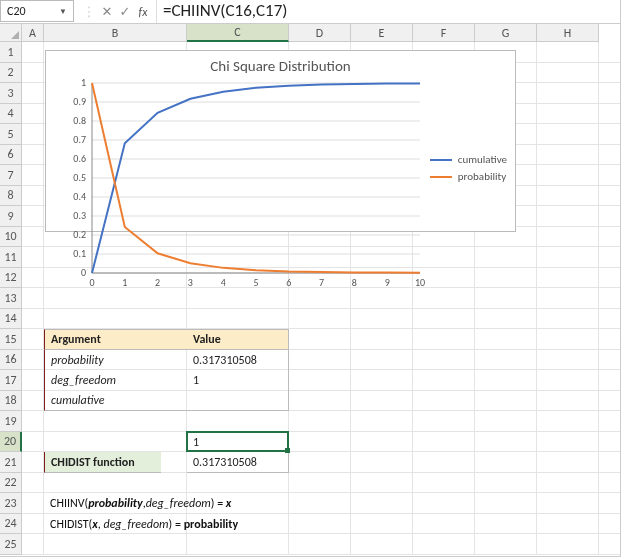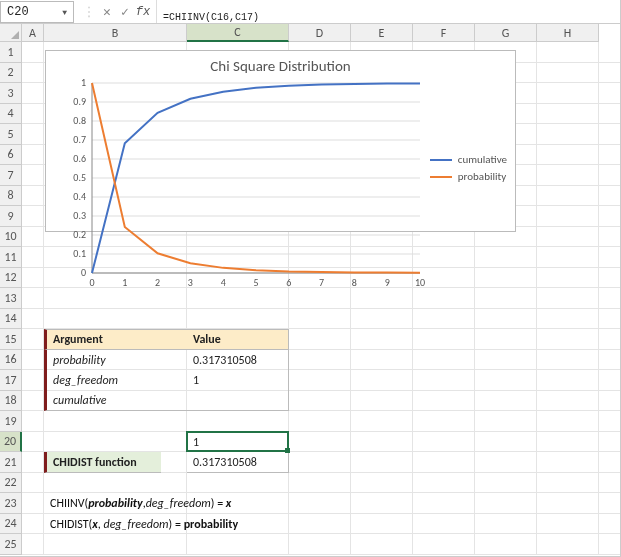--- a/index.html
+++ b/index.html
@@ -1,26 +1,26 @@
 <!DOCTYPE html>
 <html><head>
 <meta charset="utf-8">
 <style>
   * { box-sizing: border-box; }
   html, body { margin:0; padding:0; font-family: Calibri, Arial, sans-serif; font-size:12px; color:#222; background:#fff; }
   .app { width:621px; height:557px; position:relative; background:#fff; overflow:hidden; border-right:1px solid #ccc; border-bottom:1px solid #ccc;}
   
-  .fbar { height:24px; border-bottom:1px solid #ccc; display:flex; align-items:flex-end; background:#fff;font-family:Liberation Mono, monospace; }
+  .fbar { height:24px; border-bottom:1px solid #ccc; display:flex; align-items:flex-start; background:#fff; }
   .namebox { width:74px; height:22px; border:1px solid #bbb; margin:0 2px 0 0; display:flex; align-items:center; padding:0 6px 0 6px; font-size:12px; justify-content:space-between; background:#fff;}
   .namebox .dd { font-size:8px; color:#555; }
   .fb-icons { display:flex; align-items:center; gap:0; padding:0 4px; border-right:1px solid #ddd; height:100%;}
   .fb-icons span { width:18px; text-align:center; color:#888; font-size:13px; }
   .fb-icons .sep { color:#ccc; }
   .fb-icons .fx { font-style:italic; color:#555; font-size:12px;}
-  .fb-input { flex:1; padding:0 6px; font-size:10px; }
+  .fb-input { flex:1; padding:0 6px; font-size:17px; }
   
   .grid { position:relative; }
   .corner { position:absolute; left:0; top:0; width:22px; height:18px; border-right:1px solid #ccc; border-bottom:1px solid #ccc; background:#f0f0f0;}
   .corner::after{content:""; position:absolute; right:2px; bottom:2px; width:0;height:0;border-left:8px solid transparent; border-bottom:8px solid #b0b0b0;}
   .colheads { position:absolute; left:22px; top:0; height:18px; display:flex; }
   .colhead { border-right:1px solid #ccc; border-bottom:1px solid #ccc; background:#f0f0f0; display:flex; align-items:center; justify-content:center; color:#555; font-size:12px; }
   .colhead.sel { background:#d7e2c9; border-bottom:2px solid #217346;}
   .rowheads { position:absolute; left:0; top:18px; width:22px; }
   .rowhead { height:20.5px; border-right:1px solid #ccc; border-bottom:1px solid #ccc; background:#f0f0f0; display:flex; align-items:center; justify-content:center; color:#555; font-size:12px; }
   .rowhead.sel { background:#d7e2c9; border-right:2px solid #217346;}
@@ -30,21 +30,21 @@
   .chart { position:absolute; background:#fff; border:1px solid #bbb; }
   .chart-title { text-align:center; font-size:15px; color:#555; padding:6px 0 2px 0;}
   .legend { position:absolute; font-size:11px; color:#555; }
   .legend .row { display:flex; align-items:center; gap:6px; margin:4px 0;}
   .legend .swatch { width:22px; height:0; border-top:2px solid; }
   
   .cellbox { position:absolute; display:flex; align-items:center; padding:0 6px; font-size:12px; }
   .hdr { background:#fdecc8; font-weight:bold; }
   .grn { background:#e4efdb; font-weight:bold; }
   .ital { font-style:italic; }
-  .bord-l { border-left:3px solid #7f1d1d; }
+  .bord-l { border-left:1px solid #7f1d1d; }
   .bord-r { border-right:1px solid #bbb;text-align:center; }
   .bord-t { border-top:1px solid #bbb; }
   .bord-b { border-bottom:1px solid #bbb; }
   .selcell { position:absolute; border:2px solid #217346; pointer-events:none; }
   .selcell::after { content:""; position:absolute; right:-3px; bottom:-3px; width:5px; height:5px; background:#217346; }
   .formula-text { position:absolute; font-size:12px; color:#111; }
 </style>
 </head>
 <body>
 

